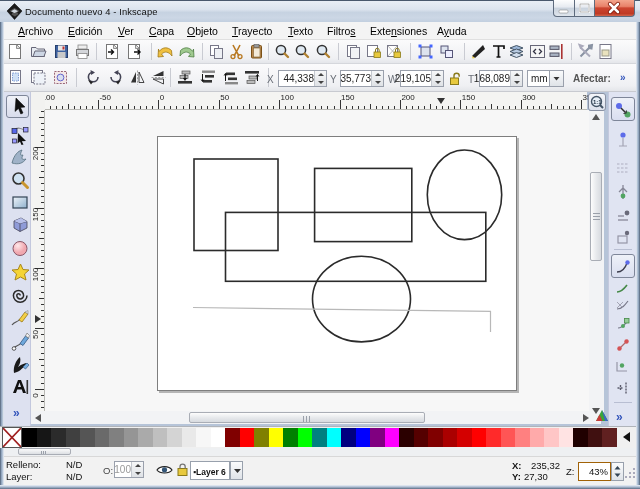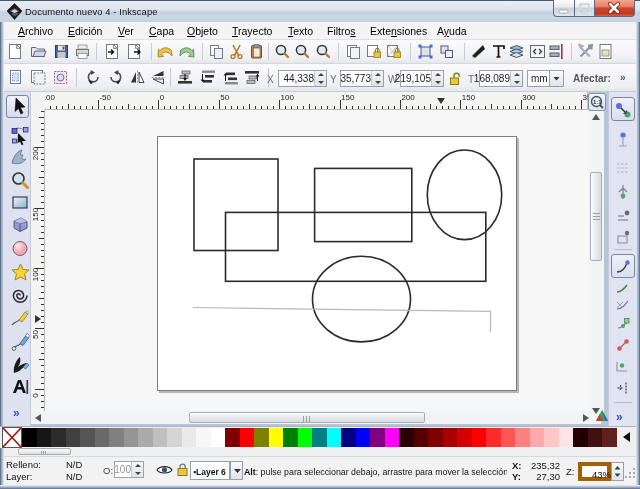--- a/index.html
+++ b/index.html
@@ -66,21 +66,21 @@
 #noneswatch{position:absolute;left:2px;top:0px;width:20px;height:21px;background:#fff;border:1px solid #555;box-sizing:border-box;}
 
 #pscroll{left:4px;top:448px;width:632px;height:8px;background:#eef0f2;}
 #pthumb{position:absolute;left:14px;top:0px;width:53px;height:7px;background:linear-gradient(#fbfbfb,#dcdfe3);border:1px solid #a9adb5;border-radius:2px;box-sizing:border-box;}
 #pthumb:after{content:"";position:absolute;left:22px;top:1.5px;width:1px;height:3px;background:#9aa0aa;box-shadow:2px 0 0 #9aa0aa,4px 0 0 #9aa0aa;}
 
 #status{left:4px;top:456px;width:632px;height:29px;background:#f2f2f2;border-top:1px solid #d8d8d8;box-sizing:border-box;font-size:9.5px;color:#111;}
 #status .b{font-weight:bold;}
 #layerbox{position:absolute;left:186px;top:4px;width:40px;height:19px;background:#fff;border:1px solid #98a0ac;box-sizing:border-box;font-size:9px;}
 #layerarrow{position:absolute;left:226px;top:4px;width:13px;height:19px;background:linear-gradient(#fafbfc,#dfe3e8);border:1px solid #98a0ac;box-sizing:border-box;}
-#zoombox{position:absolute;left:574px;top:5px;width:33px;height:19px;background:#fff;border:4px solid #a16207;box-sizing:border-box;font-size:9.5px;}
+#zoombox{position:absolute;left:574px;top:5px;width:33px;height:19px;background:#fff;border:1px solid #a16207;box-sizing:border-box;font-size:9.5px;}
 </style></head>
 <body>
 
 <div class="ab" id="titlebar"></div>
 <div class="ab" id="lframe"></div>
 <div class="ab" id="rframe"></div>
 <div class="ab" id="bframe"></div>
 <div class="ab" id="title">Documento nuevo 4 - Inkscape</div>
 <svg class="ab" style="left:6px;top:3px" width="17" height="17" viewBox="0 0 17 17">
  <path d="M8.5 0.5 L16 8 L8.5 16.5 L1 8 Z" fill="#1a1a1a" stroke="#000" stroke-width="0.5"></path>
@@ -747,25 +747,24 @@
  <svg style="position:absolute;left:172px;top:5px" width="13" height="15" viewBox="0 0 13 15">
       <rect x="2" y="6.5" width="9" height="7" fill="#e8c93e" stroke="#8a7a1a"></rect>
       <path d="M4 6.5 v-1.7 a2.6 2.6 0 0 1 5.2 0 v1.7" fill="none" stroke="#777" stroke-width="1.3"></path>
     </svg>
 <span id="layerbox">
       <span style="position:absolute;left:2px;top:5px;font-size:8.5px;font-weight:bold">▪Layer 6</span>
     </span>
  <span id="layerarrow"><svg width="13" height="17">
         <path d="M3 7 L6.5 11 L10 7 Z" fill="#333"></path>
       </svg></span>
- <span style="position:absolute;left:240px;top:10px;width:263px;overflow:hidden;white-space:nowrap;display:inline-block;height:12px;font-size:8.8px"><span class="b">Alt</span>: pulse para seleccionar debajo, arrastre para mover la selección</span>
  <span style="position:absolute;left:508px;top:3px"><span class="b">X:</span></span>
     <span style="position:absolute;left:520px;top:3px;width:36px;text-align:right">235,32</span>
  <span style="position:absolute;left:508px;top:14px"><span class="b">Y:</span></span>
-    <span style="position:absolute;left:520px;top:14px;width:36px;text-align:right">27,30</span>
+    <span style="position:absolute;left:520px;top:14px;width:36px;text-align:left">27,30</span>
  <span style="position:absolute;left:562px;top:9px">Z:</span>
  <span id="zoombox">
       <span style="position:absolute;left:10px;top:3px">43%</span>
     </span>
     <span style="position:absolute;left:607px;top:5px;width:13px;height:19px;background:linear-gradient(#fafbfc,#dfe3e8);border:1px solid #98a0ac;box-sizing:border-box"><svg width="11" height="17">
         <path d="M2.5 6.5 L5.5 3 L8.5 6.5 Z" fill="#345"></path>
         <path d="M2.5 10.5 L5.5 14 L8.5 10.5 Z" fill="#345"></path>
       </svg></span>
 <span style="position:absolute;left:621px;top:19px;width:2px;height:2px;background:#aab;box-shadow:4px 0 0 #aab,8px 0 0 #aab,8px -4px 0 #aab,8px -8px 0 #aab,4px -4px 0 #aab"></span>
   </div>

